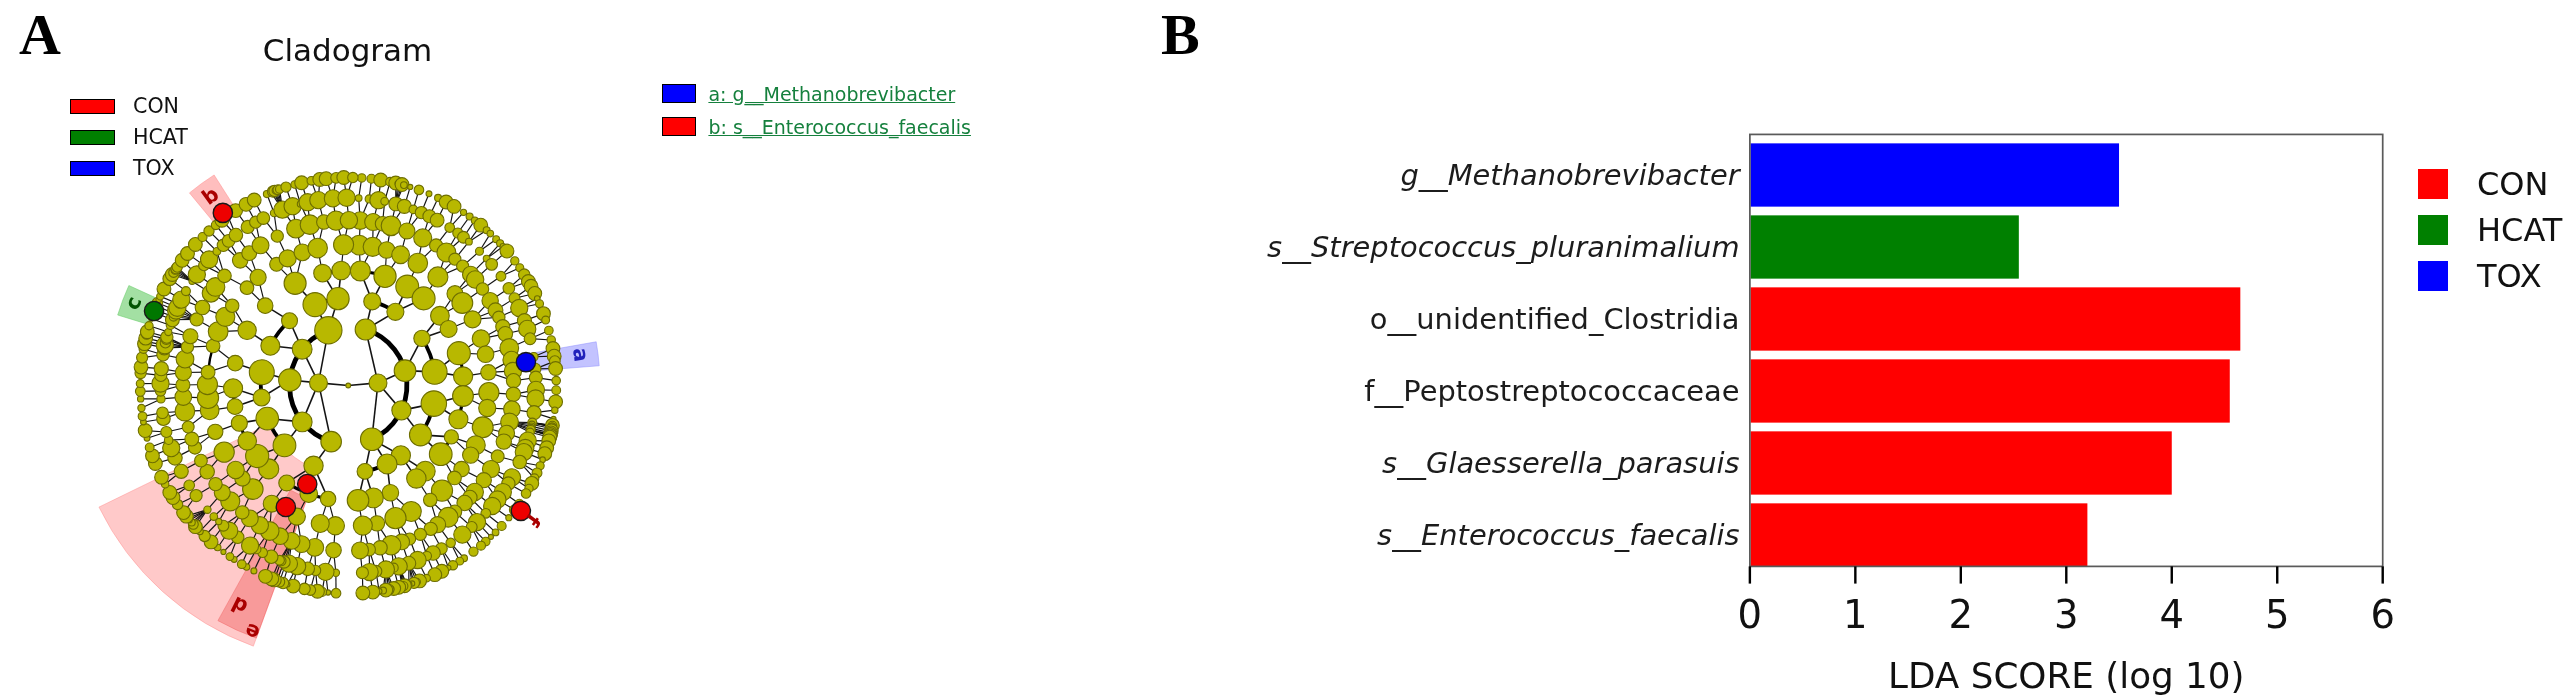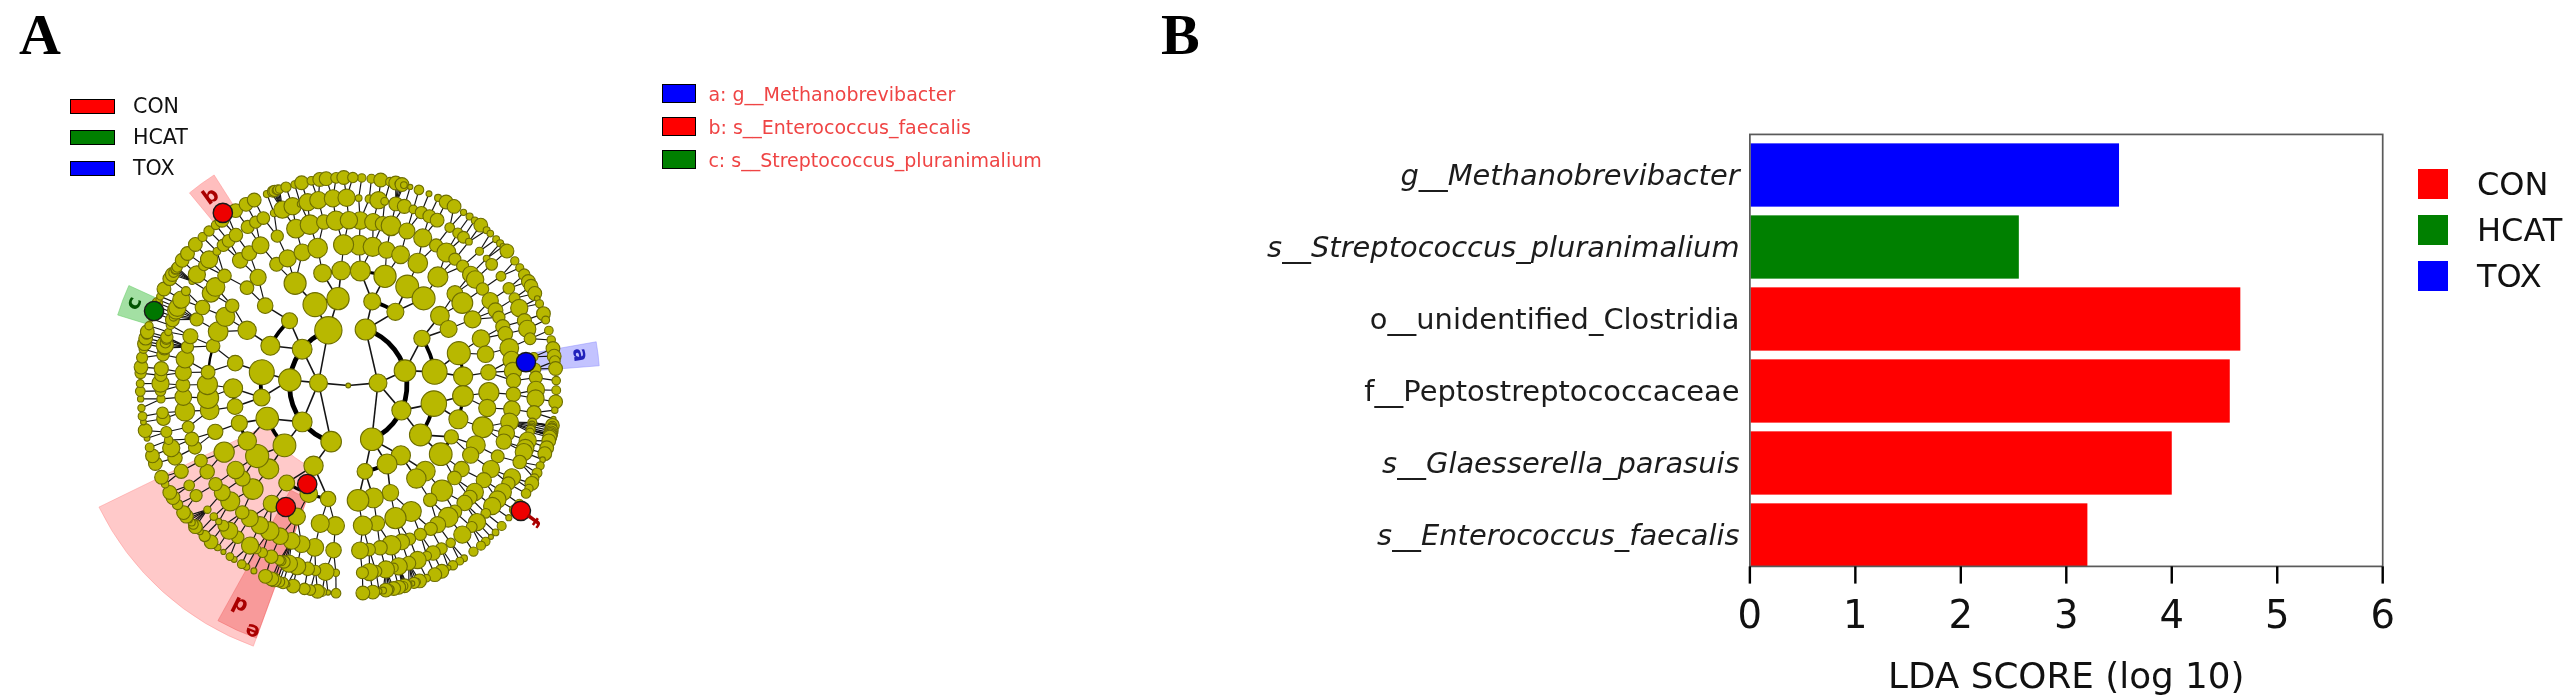--- a/index.html
+++ b/index.html
@@ -13,35 +13,36 @@
                font-size:31px;color:#111;}
   
   #group-legend{position:absolute;left:70px;top:97px;}
   #group-legend .lg-row{display:flex;align-items:center;height:18px;margin-bottom:13px;}
   #group-legend .lg-swatch{width:45px;height:15px;border:1.4px solid #000;box-sizing:border-box;}
   #group-legend .lg-label{margin-left:18px;font-size:20.6px;color:#111;}
   
   #taxa-legend{position:absolute;left:662px;top:83px;}
   #taxa-legend .lg-row{display:flex;align-items:center;height:21.3px;margin-bottom:11.7px;}
   #taxa-legend .lg-swatch{width:34px;height:18.6px;border:1.4px solid #000;box-sizing:border-box;}
-  #taxa-legend .lg-label{margin-left:12.4px;font-size:19px;color:#ef4444;white-space:nowrap;}
+  #taxa-legend .lg-label{margin-left:12.4px;font-size:19px;color:#15803d;white-space:nowrap;text-decoration:underline;}
   
   #lda-legend{position:absolute;left:2418px;top:169px;}
   #lda-legend .lg-row{display:flex;align-items:center;height:30px;margin-bottom:16px;}
   #lda-legend .lg-swatch{width:30px;height:30px;}
   #lda-legend .lg-label{margin-left:29px;font-size:32px;color:#111;}
   svg{position:absolute;left:0;top:0;}
   #clado-svg{left:0;top:0;}
   #bar-svg{left:1170px;top:0;}
 </style>
 </head>
 <body>
 
 <div id="canvas">
   <div id="panel-a-letter" class="panel-letter">A</div>
+  <div id="clado-title">Cladogram</div>
 
   <div id="group-legend">
       <div class="lg-row">
         <span class="lg-swatch" style="background: rgb(255, 0, 0);"></span>
         <span class="lg-label">CON</span>
       </div>
       <div class="lg-row">
         <span class="lg-swatch" style="background: rgb(0, 128, 0);"></span>
         <span class="lg-label">HCAT</span>
       </div>
@@ -51,24 +52,20 @@
       </div>
     </div>
   <div id="taxa-legend">
       <div class="lg-row">
         <span class="lg-swatch" style="background: rgb(0, 0, 255);"></span>
         <span class="lg-label">a: g__Methanobrevibacter</span>
       </div>
       <div class="lg-row">
         <span class="lg-swatch" style="background: rgb(255, 0, 0);"></span>
         <span class="lg-label">b: s__Enterococcus_faecalis</span>
-      </div>
-      <div class="lg-row">
-        <span class="lg-swatch" style="background: rgb(0, 128, 0);"></span>
-        <span class="lg-label">c: s__Streptococcus_pluranimalium</span>
       </div>
     </div>
 
   <svg id="clado-svg" width="702" height="696" viewBox="0 0 1020 1011">
       <path d="M368.1658822397555,938.6961261767211A403,403 0 0 1 143.78599934143568,736.6635721559982L388.97701517184845,617.0759233119379A130.2,130.2 0 0 0 461.46897733899795,682.3479792263253Z" fill="#ff8888" fill-opacity="0.45" stroke="#ff8888" stroke-opacity="0.6"></path>
       <path d="M372.4069320169938,927.0439376789759A390.6,390.6 0 0 1 316.63336233178075,901.626457608648L421.8370499252359,711.8339811593992A173.60000000000002,173.60000000000002 0 0 0 446.6253031186639,723.1306389684337Z" fill="#ee5555" fill-opacity="0.4" stroke="#ee5555" stroke-opacity="0.55"></path>
       <path d="M275.294429505255,280.13176360527405A362.7,362.7 0 0 1 311.12143205260696,254.10192260366642L342.7683789842349,303.77767876204535A303.8,303.8 0 0 0 312.7594366796153,325.58045156681067Z" fill="#ff8888" fill-opacity="0.55" stroke="#ff8888" stroke-opacity="0.7000000000000001"></path>
       <path d="M171.00644398614872,457.5821918356254A350.29999999999995,350.29999999999995 0 0 1 187.24056681194696,414.73295709751943L229.55376590770618,434.0161928810345A303.8,303.8 0 0 0 215.47461513842984,471.17747610523264Z" fill="#66cc66" fill-opacity="0.6" stroke="#66cc66" stroke-opacity="0.75"></path>
       <path d="M866.2426760518656,496.47949660943686A365.79999999999995,365.79999999999995 0 0 1 870.6723606795782,531.2996627827544L768.6877174386792,539.3260282757128A263.5,263.5 0 0 0 765.4968429187168,514.2437051847638Z" fill="#8888ff" fill-opacity="0.5" stroke="#8888ff" stroke-opacity="0.65"></path>
       <g>

